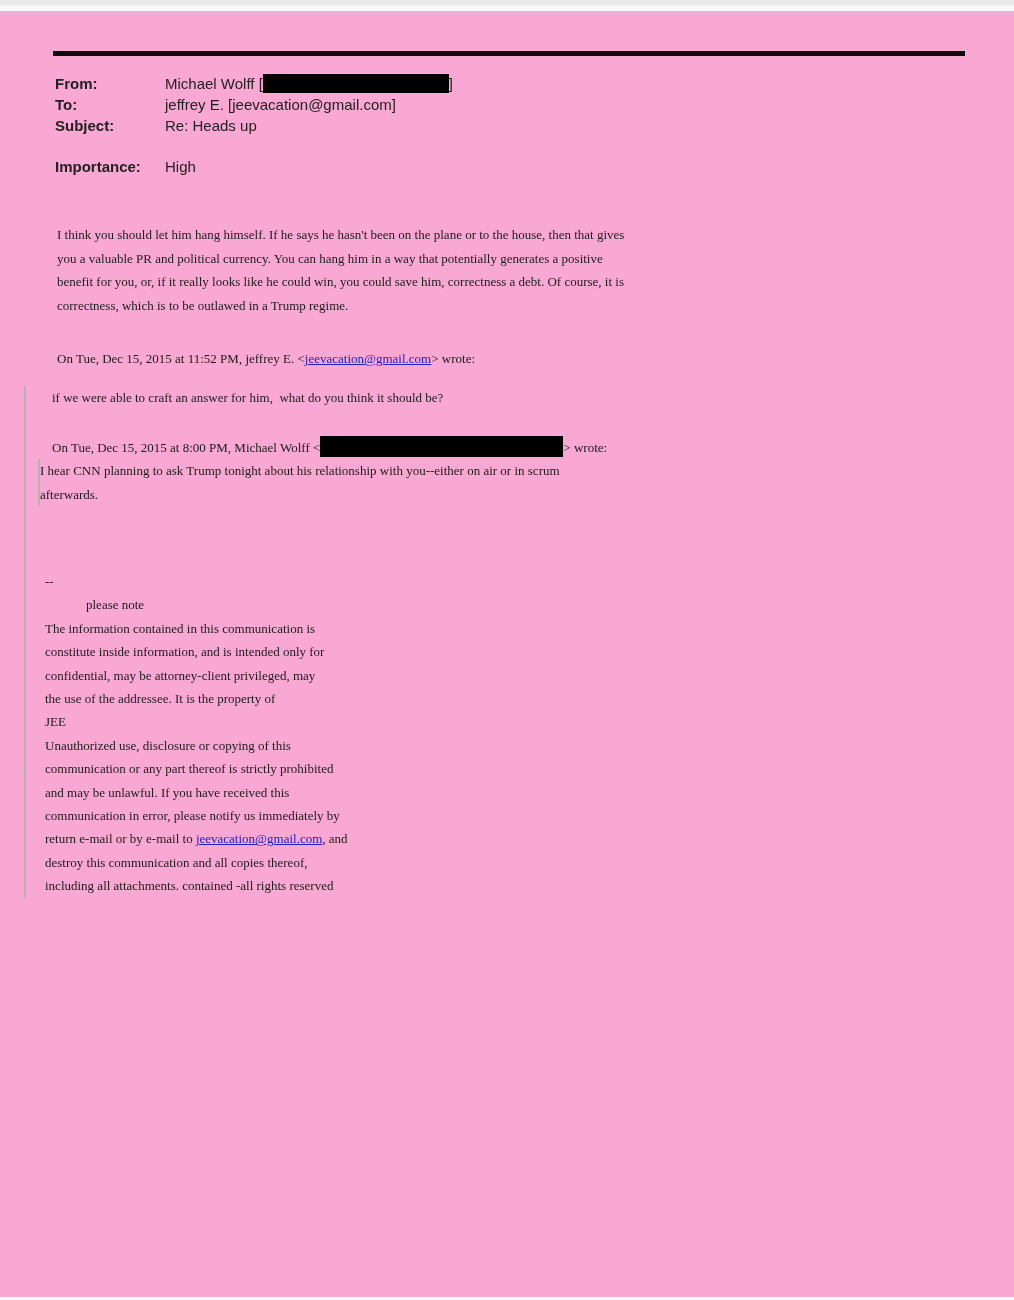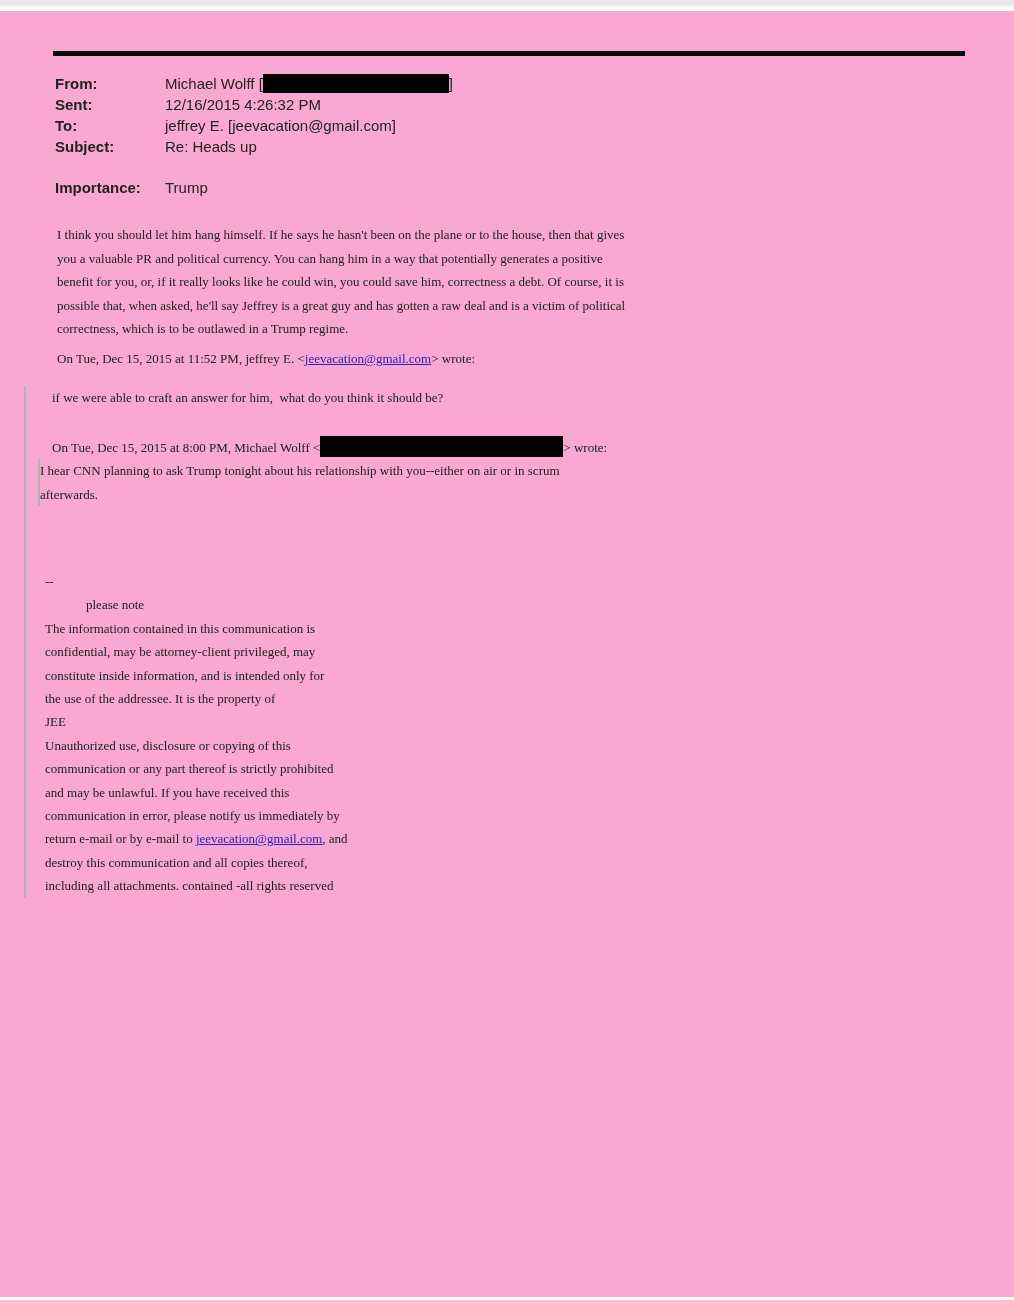--- a/index.html
+++ b/index.html
@@ -82,42 +82,37 @@
 <div class="page">
 
   <div class="top-rule"></div>
 
   <div class="mail-header">
     <div class="hrow">
       <span class="hlabel">From:</span>
       <span class="hvalue"><span>Michael Wolff [</span><span class="redaction r1"></span><span>]</span></span>
     </div>
     <div class="hrow">
-      <span class="hlabel">Sent:</span>
-      <span class="hvalue">12/16/2015 4:26:32 PM</span>
-    </div>
-    <div class="hrow">
       <span class="hlabel">To:</span>
       <span class="hvalue">jeffrey E. [jeevacation@gmail.com]</span>
     </div>
     <div class="hrow">
       <span class="hlabel">Subject:</span>
       <span class="hvalue">Re: Heads up</span>
     </div>
     <div class="hrow importance-row">
       <span class="hlabel">Importance:</span>
-      <span class="hvalue">Trump</span>
+      <span class="hvalue">High</span>
     </div>
   </div>
 
   <div class="body-text serif">
     <div>I think you should let him hang himself. If he says he hasn't been on the plane or to the house, then that gives</div>
     <div>you a valuable PR and political currency. You can hang him in a way that potentially generates a positive</div>
     <div>benefit for you, or, if it really looks like he could win, you could save him, correctness a debt. Of course, it is</div>
-    <div>possible that, when asked, he'll say Jeffrey is a great guy and has gotten a raw deal and is a victim of political</div>
     <div>correctness, which is to be outlawed in a Trump regime.</div>
   </div>
 
   <div class="attribution-1 serif">
     <span>On Tue, Dec 15, 2015 at 11:52 PM, jeffrey E. &lt;</span><a class="mail-link">jeevacation@gmail.com</a><span>&gt; wrote:</span>
   </div>
 
   <div class="quote-l1 serif">
     <div class="q-msg">if we were able to craft an answer for him,  what do you think it should be?</div>
     <div class="gap-a"></div>
@@ -127,22 +122,22 @@
     <div class="quote-l2">
       <div>I hear CNN planning to ask Trump tonight about his relationship with you--either on air or in scrum</div>
       <div>afterwards.</div>
     </div>
     <div class="gap-b"></div>
 
     <div class="signature">
       <div>--</div>
       <div class="note-indent">please note</div>
       <div>The information contained in this communication is</div>
+      <div>constitute inside information, and is intended only for</div>
       <div>confidential, may be attorney-client privileged, may</div>
-      <div>constitute inside information, and is intended only for</div>
       <div>the use of the addressee. It is the property of</div>
       <div>JEE</div>
       <div>Unauthorized use, disclosure or copying of this</div>
       <div>communication or any part thereof is strictly prohibited</div>
       <div>and may be unlawful. If you have received this</div>
       <div>communication in error, please notify us immediately by</div>
       <div>
         <span>return e-mail or by e-mail to </span><a class="mail-link">jeevacation@gmail.com</a><span>, and</span>
       </div>
       <div>destroy this communication and all copies thereof,</div>

